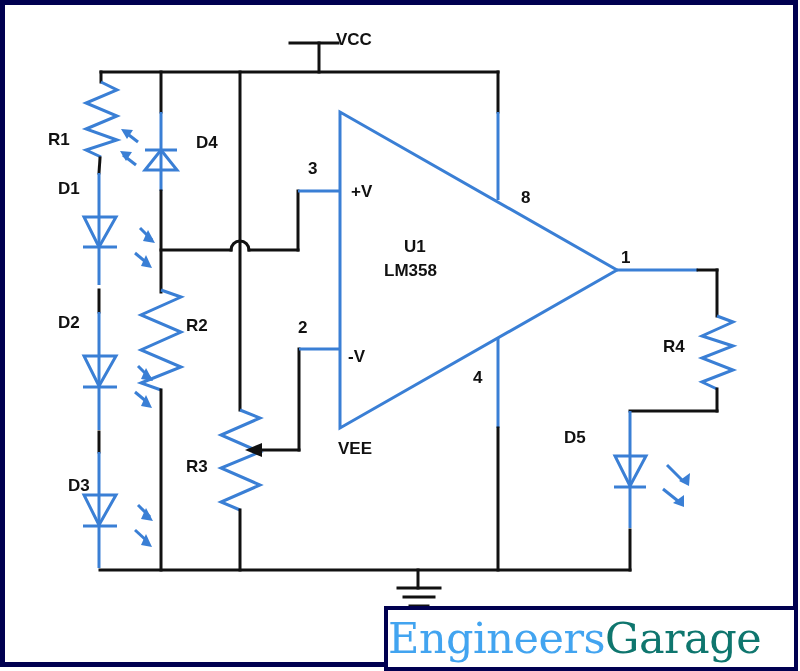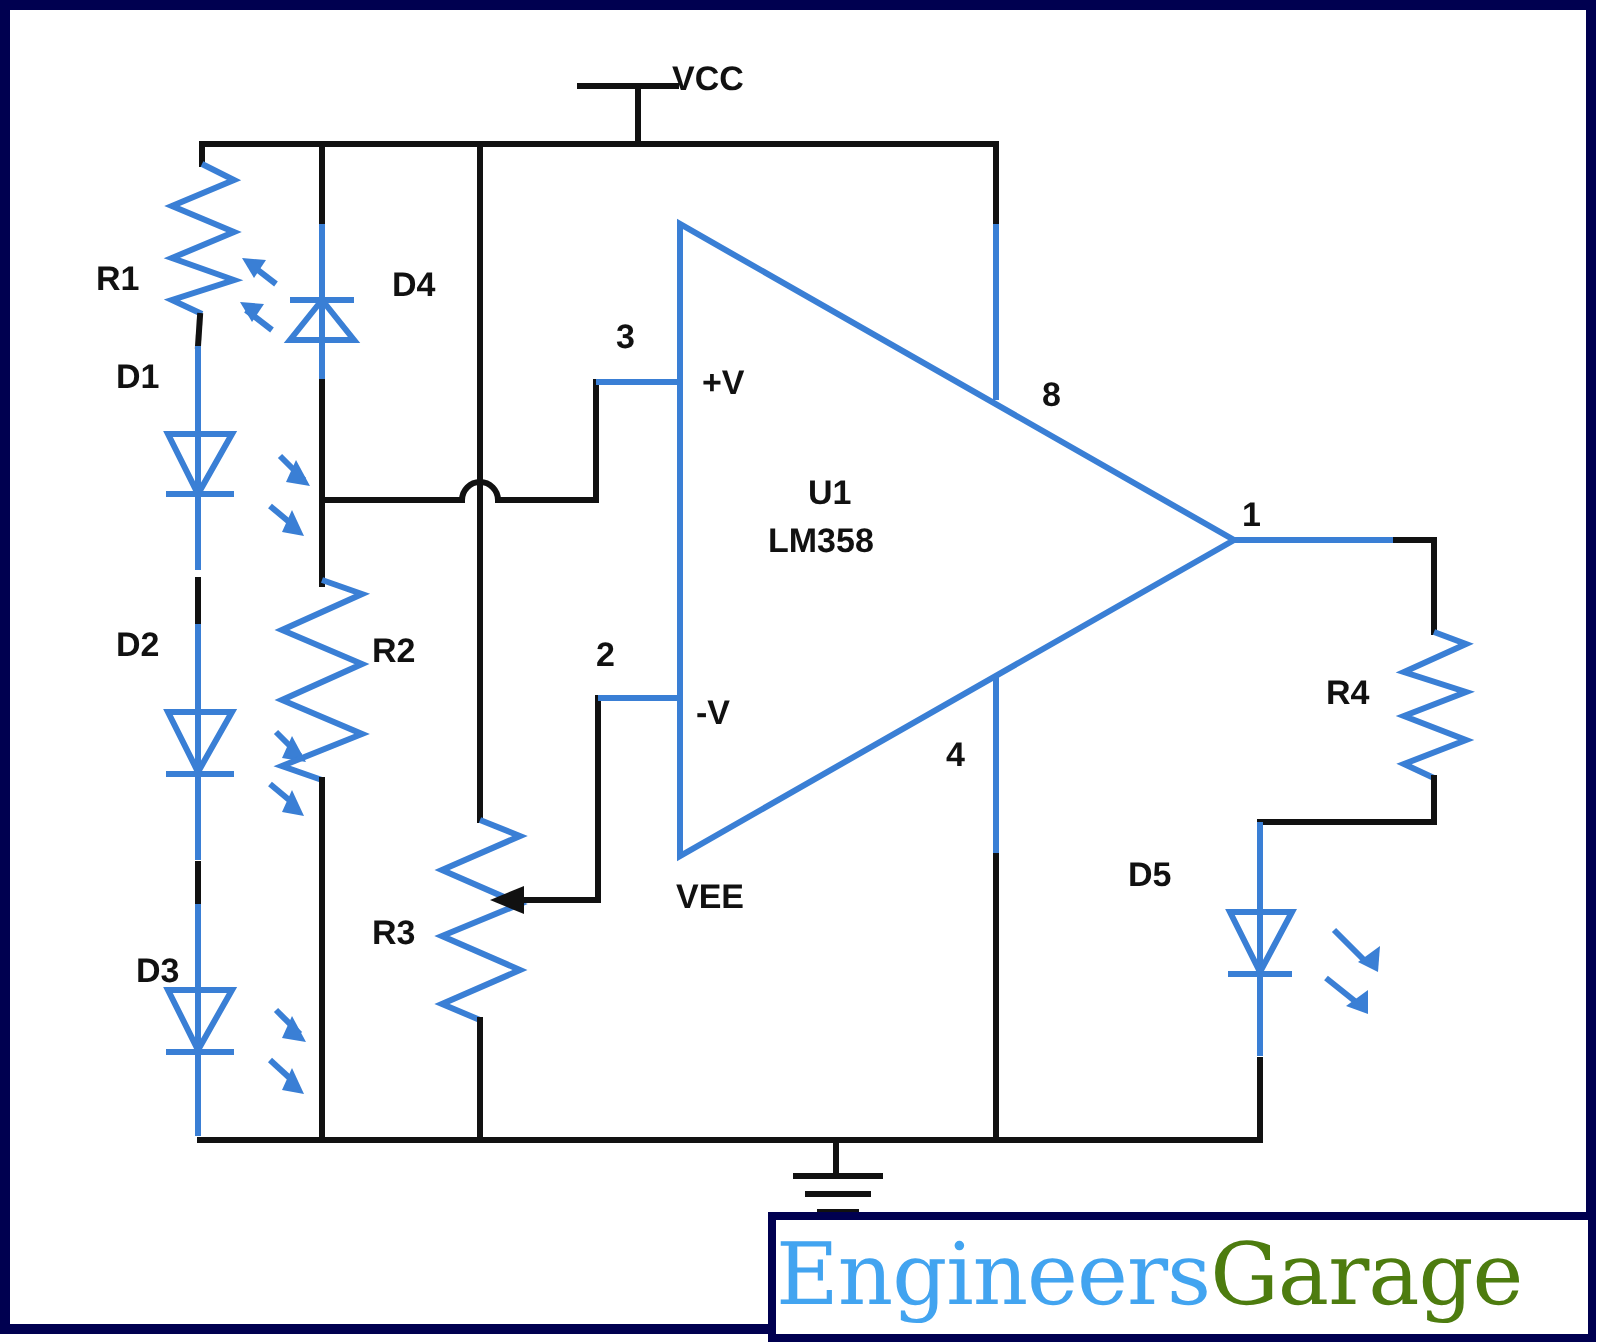--- a/index.html
+++ b/index.html
@@ -5,21 +5,21 @@
   html, body { margin:0; padding:0; background:#ffffff; }
   body { width:800px; height:671px; position:relative; overflow:hidden; font-family:"Liberation Sans", sans-serif; }
   #frame { position:absolute; left:0; top:0; width:800px; height:671px; }
   .lbl { font-family:"Liberation Sans", sans-serif; font-weight:bold; font-size:17px; fill:#111; }
   .w { stroke:#111; stroke-width:3; fill:none; stroke-linecap:square; }
   .b { stroke:#3a7fd5; stroke-width:3; fill:none; }
   .bf { fill:#3a7fd5; }
   #logo { position:absolute; left:388px; top:610px; width:408px; height:56px; display:flex; align-items:center; justify-content:flex-start;
           font-family:"DejaVu Serif", serif; font-size:43px; letter-spacing:-0.5px; }
   #logo .eng { color:#42a4f0; }
-  #logo .gar { color:#4d7c0f; }
+  #logo .gar { color:#0f766e; }
 </style>
 </head>
 <body>
 
 <svg id="frame" viewBox="0 0 800 671" xmlns="http://www.w3.org/2000/svg">
 
   <rect x="2.5" y="2.5" width="793" height="662" fill="none" stroke="#000050" stroke-width="5"></rect>
 
   <g>
     <line class="w" x1="290" y1="43" x2="338" y2="43"></line>

